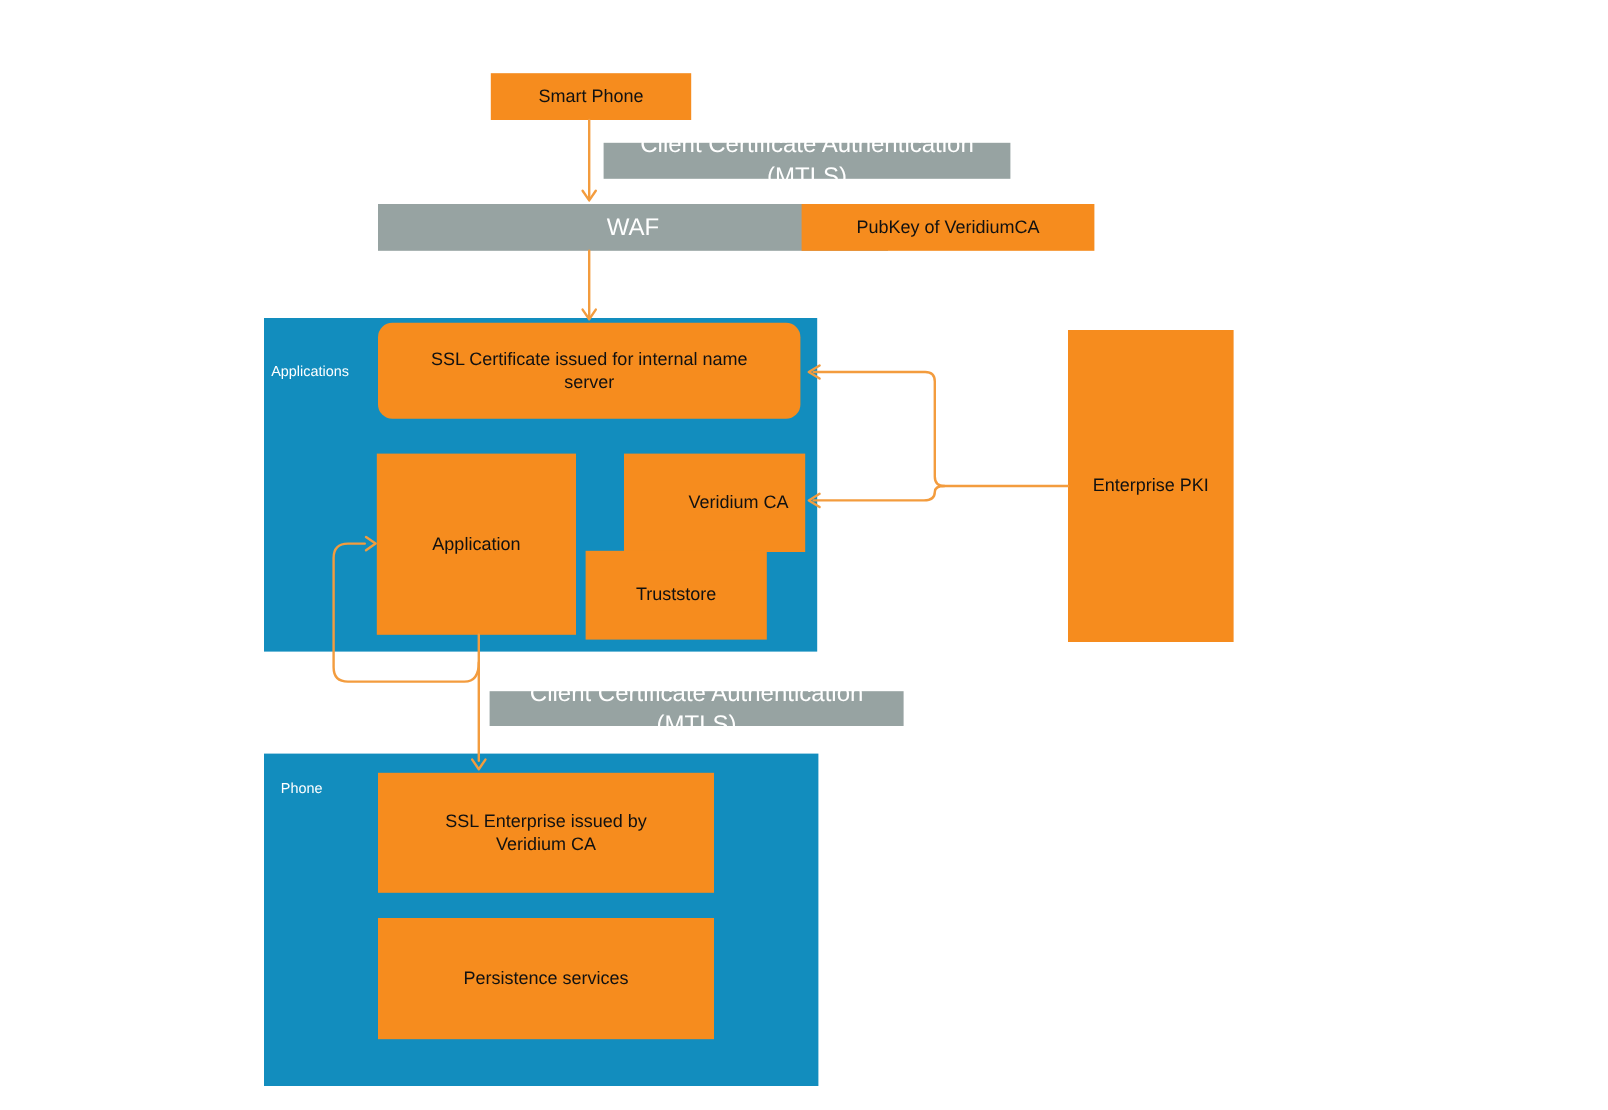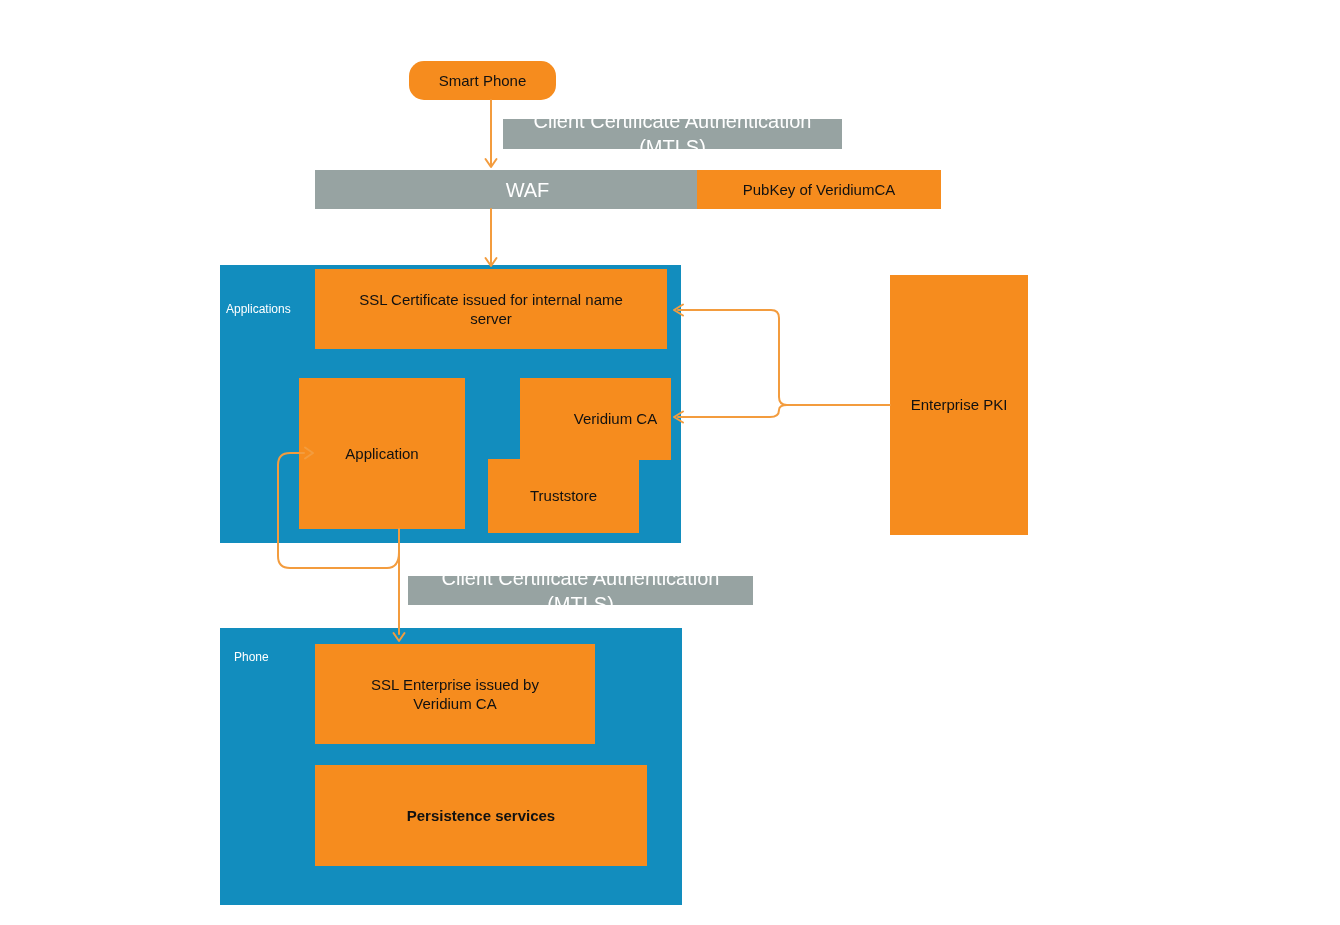--- a/index.html
+++ b/index.html
@@ -65,43 +65,43 @@
 <body>
 
 <div class="canvas">
 
   <div class="zone" style="left:220px;top:265px;width:461px;height:278px;"></div>
   <div class="zone-label" style="left:226px;top:302px;">Applications</div>
 
   <div class="zone" style="left:220px;top:628px;width:462px;height:277px;"></div>
   <div class="zone-label" style="left:234px;top:650px;">Phone</div>
 
-  <div class="node orange" style="left:409px;top:61px;width:147px;height:39px;border-radius:15px;">Smart Phone</div>
+  <div class="node orange" style="left:409px;top:61px;width:167px;height:39px;">Smart Phone</div>
 
   <div class="node graybox pad" style="left:503px;top:119px;width:339px;height:30px;">Client Certificate Authentication (MTLS)</div>
 
   <div class="node graybox" style="left:315px;top:170px;width:425px;height:39px;">WAF</div>
 
-  <div class="node orange" style="left:668px;top:170px;width:244px;height:39px;margin-left:29px;">PubKey of VeridiumCA</div>
+  <div class="node orange" style="left:668px;top:170px;width:244px;height:39px;">PubKey of VeridiumCA</div>
 
-  <div class="node orange" style="left:315px;top:269px;width:352px;height:80px;padding:0 22px;">SSL Certificate issued for internal name server</div>
+  <div class="node orange" style="left:315px;top:269px;width:352px;height:80px;padding:0 22px;border-radius:12px;">SSL Certificate issued for internal name server</div>
 
-  <div class="node orange" style="left:299px;top:378px;width:166px;height:151px;">Application</div>
+  <div class="node orange" style="left:314px;top:378px;width:166px;height:151px;">Application</div>
 
   <div class="node orange" style="left:520px;top:378px;width:151px;height:82px;padding-left:40px;">Veridium CA</div>
 
   <div class="node orange" style="left:488px;top:459px;width:151px;height:74px;">Truststore</div>
 
   <div class="node orange" style="left:890px;top:275px;width:138px;height:260px;">Enterprise PKI</div>
 
   <div class="node graybox pad" style="left:408px;top:576px;width:345px;height:29px;">Client Certificate Authentication (MTLS)</div>
 
   <div class="node orange" style="left:315px;top:644px;width:280px;height:100px;padding:0 30px;">SSL Enterprise issued by Veridium CA</div>
 
-  <div class="node orange" style="left:315px;top:765px;width:332px;height:101px;font-weight:bold;">Persistence services</div>
+  <div class="node orange" style="left:315px;top:765px;width:280px;height:101px;">Persistence services</div>
 
   <svg class="connectors" viewBox="0 0 1340 925" xmlns="http://www.w3.org/2000/svg">
 
     <path d="M491,100 L491,165"></path>
     <path d="M485.5,159 L491,167 L496.5,159"></path>
 
     <path d="M491,209 L491,264"></path>
     <path d="M485.5,258 L491,266 L496.5,258"></path>
 
     <path d="M890,405 L787,405 Q779,405 779,397 L779,318 Q779,310 771,310 L678,310"></path>

